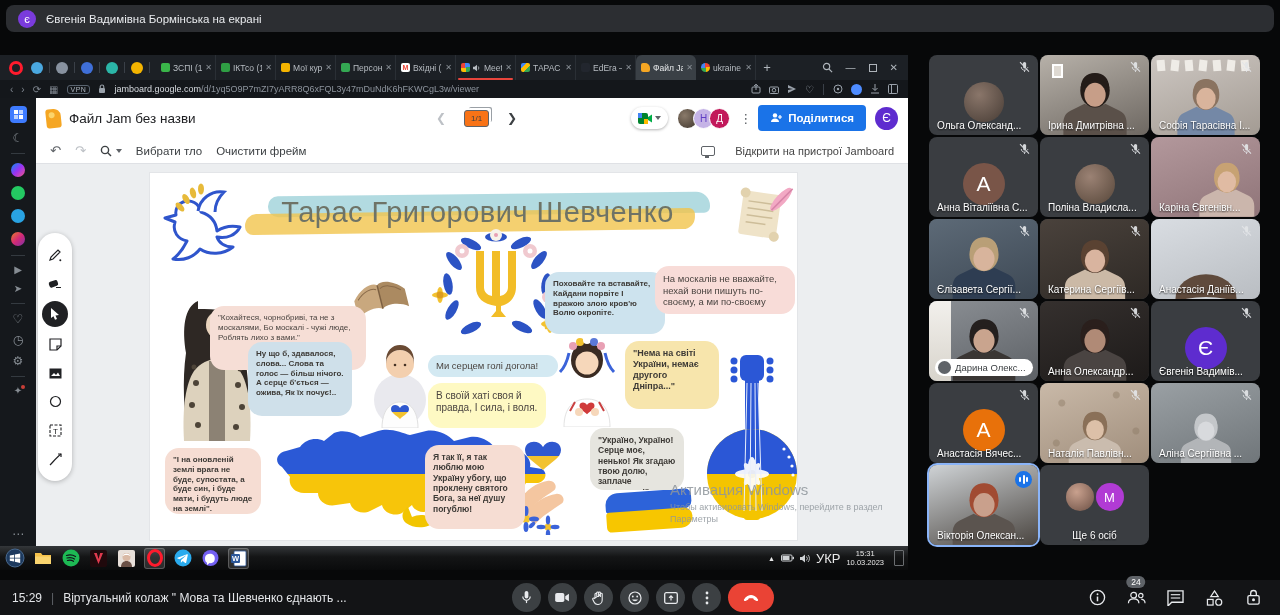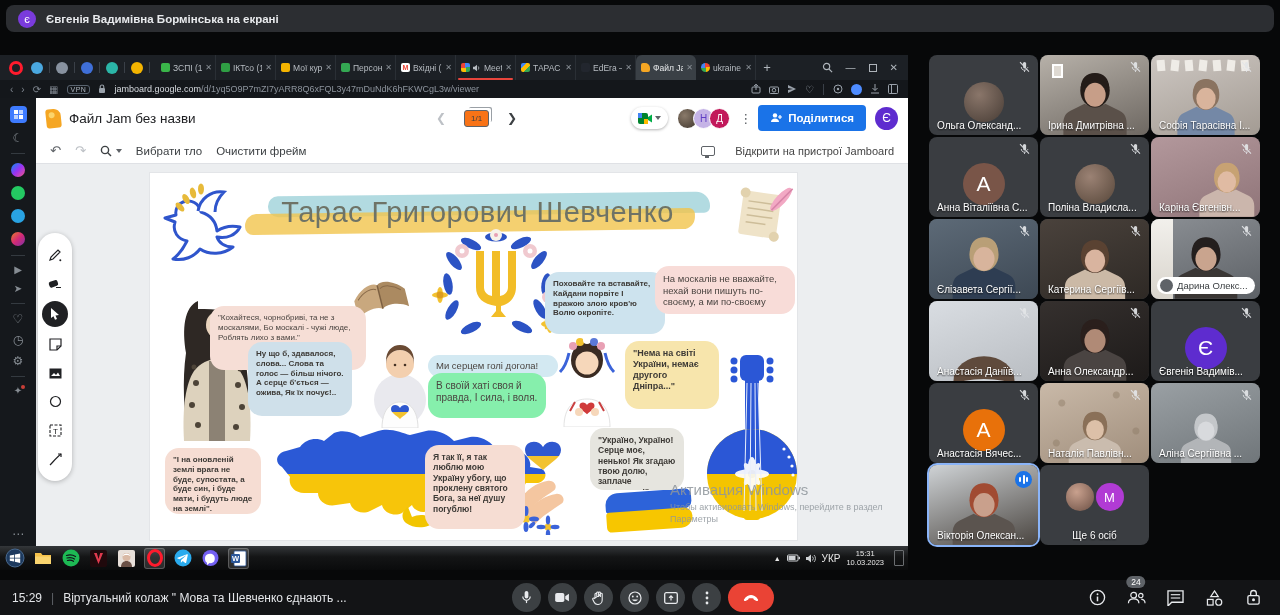--- a/index.html
+++ b/index.html
@@ -1,20 +1,20 @@
 <!DOCTYPE html>
 <html><head>
 <meta charset="utf-8">
 <style>
 *{margin:0;padding:0;box-sizing:border-box}
 body{width:1280px;height:615px;background:#000;font-family:"Liberation Sans","DejaVu Sans",sans-serif}
 .stage{position:relative;width:1280px;height:615px;background:#070809;overflow:hidden}
 .pbar{position:absolute;left:6px;top:5px;width:1268px;height:27px;background:#2c2e32;border-radius:8px;display:flex;align-items:center;padding:0 12px;gap:10px}
 .pbar .av{width:18px;height:18px;border-radius:50%;background:#7a3bdc;color:#fff;font-size:11px;display:flex;align-items:center;justify-content:center}
-.pbar .tx{color:#e8eaed;font-size:11.5px;font-weight:bold}
+.pbar .tx{color:#e8eaed;font-size:11.5px;font-weight:normal}
 
 .share{position:absolute;left:0;top:55px;width:908px;height:515px;background:#15181b}
 .tabstrip{position:absolute;left:0;top:0;width:908px;height:25px;background:#1c2025;display:flex;align-items:center;color:#aeb4ba}
 .ologo{width:14px;height:14px;border:3.5px solid #ff1b2d;border-radius:50%;margin:0 8px 0 9px;flex:none}
 .pinned{display:flex;align-items:center;gap:5px;margin-right:5px;flex:none}
 .pic{width:12px;height:12px;border-radius:50%}
 .psep{width:1px;height:11px;background:#3a4048;margin:0 1px}
 .tabs{display:flex;align-items:stretch;height:25px;flex:none}
 .tab{display:flex;align-items:center;gap:3px;padding:0 3px 0 5px;font-size:8.5px;white-space:nowrap;overflow:hidden;border-right:1px solid #2a2f35;position:relative;width:60px;flex:none;color:#b7bcc2}
 .tab .lbl{overflow:hidden;flex:1}
@@ -539,21 +539,21 @@
                       <ellipse cx="36" cy="99" rx="2.2" ry="4.5"></ellipse>
                     </g>
                   </g>
 </svg>
               </div>
             <div class="q" style="left:60px;top:133px;width:156px;height:64px;background:#f6ded6;font-size:8px">"Кохайтеся, чорнобриві, та не з москалями, Бо москалі - чужі люде, Роблять лихо з вами."</div>
             <div class="q qb" style="left:395px;top:99px;width:120px;height:62px;background:#cde3ee;font-size:8px">Поховайте та вставайте, Кайдани порвіте І вражою злою кров'ю Волю окропіте.</div>
             <div class="q qb" style="left:98px;top:169px;width:104px;height:74px;background:#cfe0ea;font-size:8px">Ну що б, здавалося, слова... Слова та голос — більш нічого. А серце б'ється — ожива, Як їх почує!..</div>
             <div class="q" style="left:505px;top:93px;width:140px;height:48px;background:#f8dcd8;font-size:9.5px">На москалів не вважайте, нехай вони пишуть по-своєму, а ми по-своєму</div>
             <div class="q" style="left:278px;top:182px;width:130px;height:22px;background:#d3e9f2;font-size:9.5px;padding-top:5px;white-space:nowrap">Ми серцем голі догола!</div>
-            <div class="q" style="left:278px;top:200px;width:118px;height:45px;background:#86efac;font-size:10px">В своїй хаті своя й правда, І сила, і воля.</div>
+            <div class="q" style="left:278px;top:210px;width:118px;height:45px;background:#fef9c3;font-size:10px">В своїй хаті своя й правда, І сила, і воля.</div>
             <div class="q qb" style="left:475px;top:168px;width:94px;height:68px;background:#f7e5ac;font-size:9px">"Нема на світі України, немає другого Дніпра..."</div>
             <div class="q qb" style="left:15px;top:275px;width:96px;height:66px;background:#f6ddd3;font-size:8px">"І на оновленій землі врага не буде, супостата, а буде син, і буде мати, і будуть люде на землі".</div>
             <div class="q qb" style="left:440px;top:255px;width:94px;height:62px;background:#e6e5df;font-size:8.5px">"Україно, Україно! Серце моє, ненько! Як згадаю твою долю, заплаче серденько!"</div>
             <div class="q qb" style="left:275px;top:272px;width:100px;height:84px;background:#f6ddd3;font-size:8.5px">Я так її, я так люблю мою Україну убогу, що проклену святого Бога, за неї душу погублю!</div>
           </div>
           <div class="wm" style="left:634px;top:317px;font-size:15px">Активация Windows</div>
           <div class="wm" style="left:634px;top:338px;font-size:9px">Чтобы активировать Windows, перейдите в раздел</div>
           <div class="wm" style="left:634px;top:350px;font-size:9px">Параметры</div>
           <div class="tpill" id="tpill">
               <span class="titem">
@@ -668,21 +668,21 @@
         <span style="font-size:7px">▲</span>
         <svg width="13" height="8" viewBox="0 0 13 8">
             <rect x="0.5" y="1" width="10.5" height="6" rx="1" fill="none" stroke="#cfd2d5"></rect>
             <rect x="1.5" y="2" width="7" height="4" fill="#cfd2d5"></rect>
             <rect x="11.5" y="2.8" width="1.5" height="2.4" fill="#cfd2d5"></rect>
           </svg>
         <svg width="10" height="9" viewBox="0 0 10 9">
             <path d="M0 3h2l3-2.5v8L2 6H0z" fill="#cfd2d5"></path>
             <path d="M6.5 2.5a3 3 0 0 1 0 4M8 1a5 5 0 0 1 0 7" fill="none" stroke="#cfd2d5" stroke-width=".9"></path>
           </svg>
-        <span style="font-size:10px">УКР</span>
+        <span style="font-size:13px">УКР</span>
         <span class="trtime"><span>15:31</span><br><span>10.03.2023</span></span>
         <span class="sdesk"></span>
       </div>
     </div>
   </div>
 
   <div class="grid" id="grid">
       <div class="tile">
         <div class="photoav" style="background:radial-gradient(circle at 38% 32%,#8a766a,#473c35)"></div>
         <div class="nm">Ольга Олександ...</div>
@@ -812,50 +812,50 @@
         </div>
         <div class="nm">Катерина Сергіїв...</div>
         <svg class="micoff" viewBox="0 0 16 16">
           <path d="M6 3.2A2 2 0 0 1 10 3.2v4a2 2 0 0 1-3.4 1.4z" fill="#e3e5e8"></path>
           <path d="M4 7.4a4 4 0 0 0 6.8 2.8M12 7.4a4 4 0 0 1-.3 1.5" stroke="#e3e5e8" fill="none" stroke-width="1.1"></path>
           <line x1="8" y1="11.5" x2="8" y2="13.5" stroke="#e3e5e8" stroke-width="1.1"></line>
           <line x1="2.5" y1="1.5" x2="13.5" y2="13" stroke="#e3e5e8" stroke-width="1.4"></line>
         </svg>
       </div>
       <div class="tile">
+        <div class="vid" style="background:linear-gradient(160deg,#d9dde2,#b9bdc2)">
+          <svg class="sil" viewBox="0 0 100 60" preserveAspectRatio="none" style="height:66%;width:100%">
+            <circle cx="50" cy="60" r="28" fill="#5f4a3c"></circle>
+            <ellipse cx="50" cy="82" rx="46" ry="24" fill="#cfd3d8"></ellipse>
+          </svg>
+        </div>
+        <div class="nm">Анастасія Даніїв...</div>
+        <svg class="micoff" viewBox="0 0 16 16">
+          <path d="M6 3.2A2 2 0 0 1 10 3.2v4a2 2 0 0 1-3.4 1.4z" fill="#e3e5e8"></path>
+          <path d="M4 7.4a4 4 0 0 0 6.8 2.8M12 7.4a4 4 0 0 1-.3 1.5" stroke="#e3e5e8" fill="none" stroke-width="1.1"></path>
+          <line x1="8" y1="11.5" x2="8" y2="13.5" stroke="#e3e5e8" stroke-width="1.1"></line>
+          <line x1="2.5" y1="1.5" x2="13.5" y2="13" stroke="#e3e5e8" stroke-width="1.4"></line>
+        </svg>
+      </div>
+      <div class="tile">
         <div class="vid" style="background:linear-gradient(160deg,#8b8f94,#5d6166)">
           <div style="position:absolute;left:0;top:0;width:22px;height:100%;background:linear-gradient(#f2f0ec,#d8d4cc)"></div>
           <svg class="sil" viewBox="0 0 100 60" preserveAspectRatio="xMidYMax meet" style="height:81%;width:100%">
     <g transform="translate(0 0)">
     <path d="M50 34c5 0 9.5-2.8 9.5-2.8l13 6.3c5.5 2.7 6.5 7.5 6.5 11.5V60H21v-11c0-4 1-8.8 6.5-11.5l13-6.3S45 34 50 34z" fill="#3a3634"></path>
     <ellipse cx="50" cy="19" rx="13.5" ry="15.5" fill="#241f1e"></ellipse>
     <ellipse cx="50" cy="23" rx="9.8" ry="11" fill="#c9a48e"></ellipse>
     <path d="M37 17c0-9 5-14 13-14s13 5 13 14c-2-5-6-7.5-13-7.5S39 12 37 17z" fill="#241f1e"></path>
     </g>
           </svg>
         </div>
         <div class="pillnm">
           <span class="pa"></span>
           <span>Дарина Олекс...</span>
         </div>
-        <svg class="micoff" viewBox="0 0 16 16">
-          <path d="M6 3.2A2 2 0 0 1 10 3.2v4a2 2 0 0 1-3.4 1.4z" fill="#e3e5e8"></path>
-          <path d="M4 7.4a4 4 0 0 0 6.8 2.8M12 7.4a4 4 0 0 1-.3 1.5" stroke="#e3e5e8" fill="none" stroke-width="1.1"></path>
-          <line x1="8" y1="11.5" x2="8" y2="13.5" stroke="#e3e5e8" stroke-width="1.1"></line>
-          <line x1="2.5" y1="1.5" x2="13.5" y2="13" stroke="#e3e5e8" stroke-width="1.4"></line>
-        </svg>
-      </div>
-      <div class="tile">
-        <div class="vid" style="background:linear-gradient(160deg,#d9dde2,#b9bdc2)">
-          <svg class="sil" viewBox="0 0 100 60" preserveAspectRatio="none" style="height:66%;width:100%">
-            <circle cx="50" cy="60" r="28" fill="#5f4a3c"></circle>
-            <ellipse cx="50" cy="82" rx="46" ry="24" fill="#cfd3d8"></ellipse>
-          </svg>
-        </div>
-        <div class="nm">Анастасія Даніїв...</div>
         <svg class="micoff" viewBox="0 0 16 16">
           <path d="M6 3.2A2 2 0 0 1 10 3.2v4a2 2 0 0 1-3.4 1.4z" fill="#e3e5e8"></path>
           <path d="M4 7.4a4 4 0 0 0 6.8 2.8M12 7.4a4 4 0 0 1-.3 1.5" stroke="#e3e5e8" fill="none" stroke-width="1.1"></path>
           <line x1="8" y1="11.5" x2="8" y2="13.5" stroke="#e3e5e8" stroke-width="1.1"></line>
           <line x1="2.5" y1="1.5" x2="13.5" y2="13" stroke="#e3e5e8" stroke-width="1.4"></line>
         </svg>
       </div>
       <div class="tile">
         <div class="vid" style="background:linear-gradient(160deg,#35302e,#1d1a19)">
           <svg class="sil" viewBox="0 0 100 60" preserveAspectRatio="xMidYMax meet" style="height:81%;width:100%">

